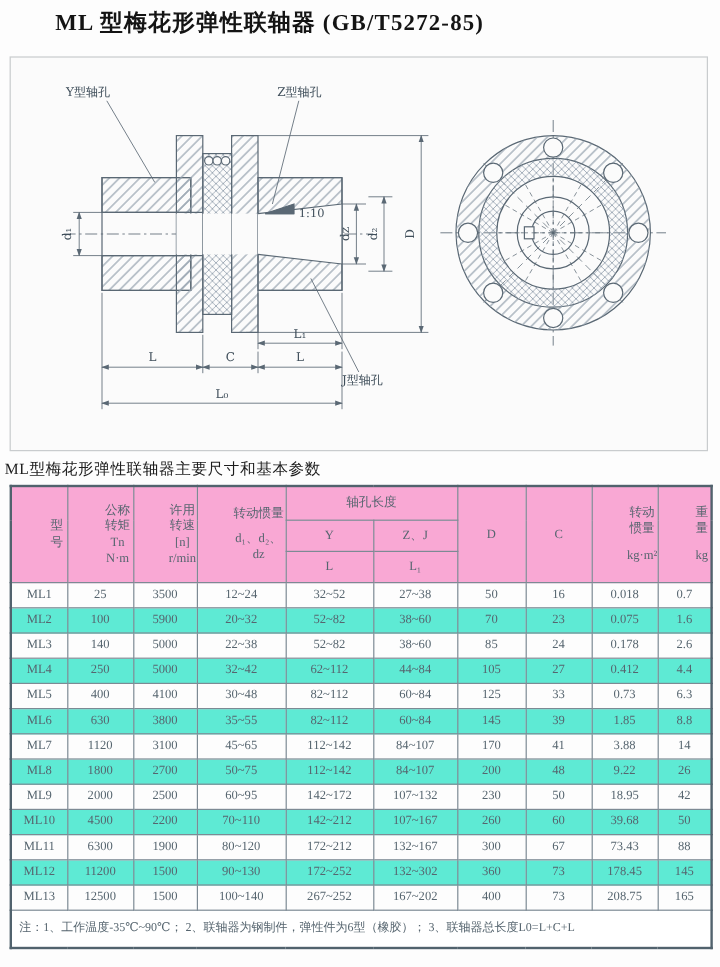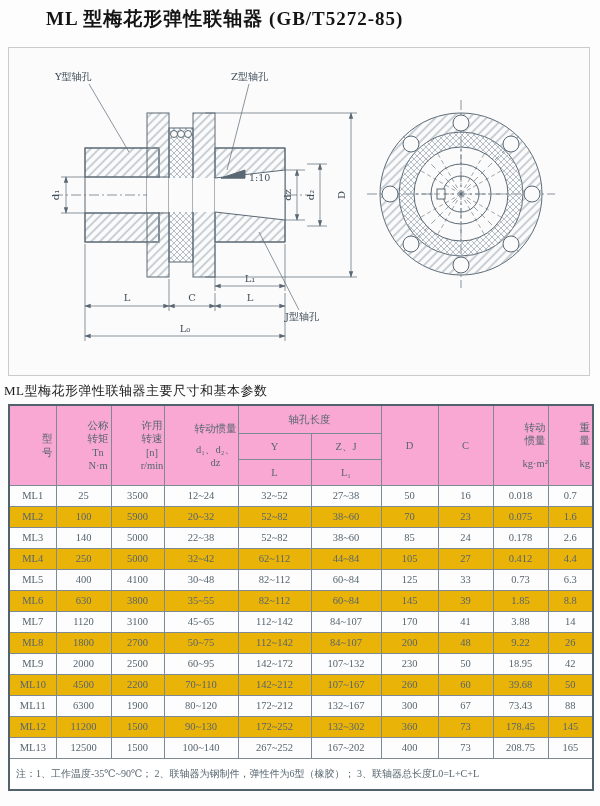--- a/index.html
+++ b/index.html
@@ -25,21 +25,21 @@
     table-layout:fixed;font-size:10.5px;color:#56656f;
     border:2px solid #51626d;
   }
   .params th,.params td{
     border:1px solid #7d8a94;text-align:center;vertical-align:middle;
     padding:0;font-weight:normal;line-height:1.25;
   }
   .params thead th{background:#f9a8d4;}
   .params thead tr.sub th{height:25px;}
   .params tbody td{height:20px;}
-  .params tr.stripe td{background:#eab308;}
+  .params tr.stripe td{background:#5eead4;}
   .hl{display:block;padding-left:29px;}
   .note-row td{
     text-align:left;padding:7px 6px;font-size:10px;height:16px;background:#fff;
   }
   svg text{font-family:"DejaVu Serif","Liberation Serif",serif;fill:#3f4e5a;}
 </style>
 </head>
 <body>
 
 <div class="title">ML 型梅花形弹性联轴器 (GB/T5272-85)</div>

